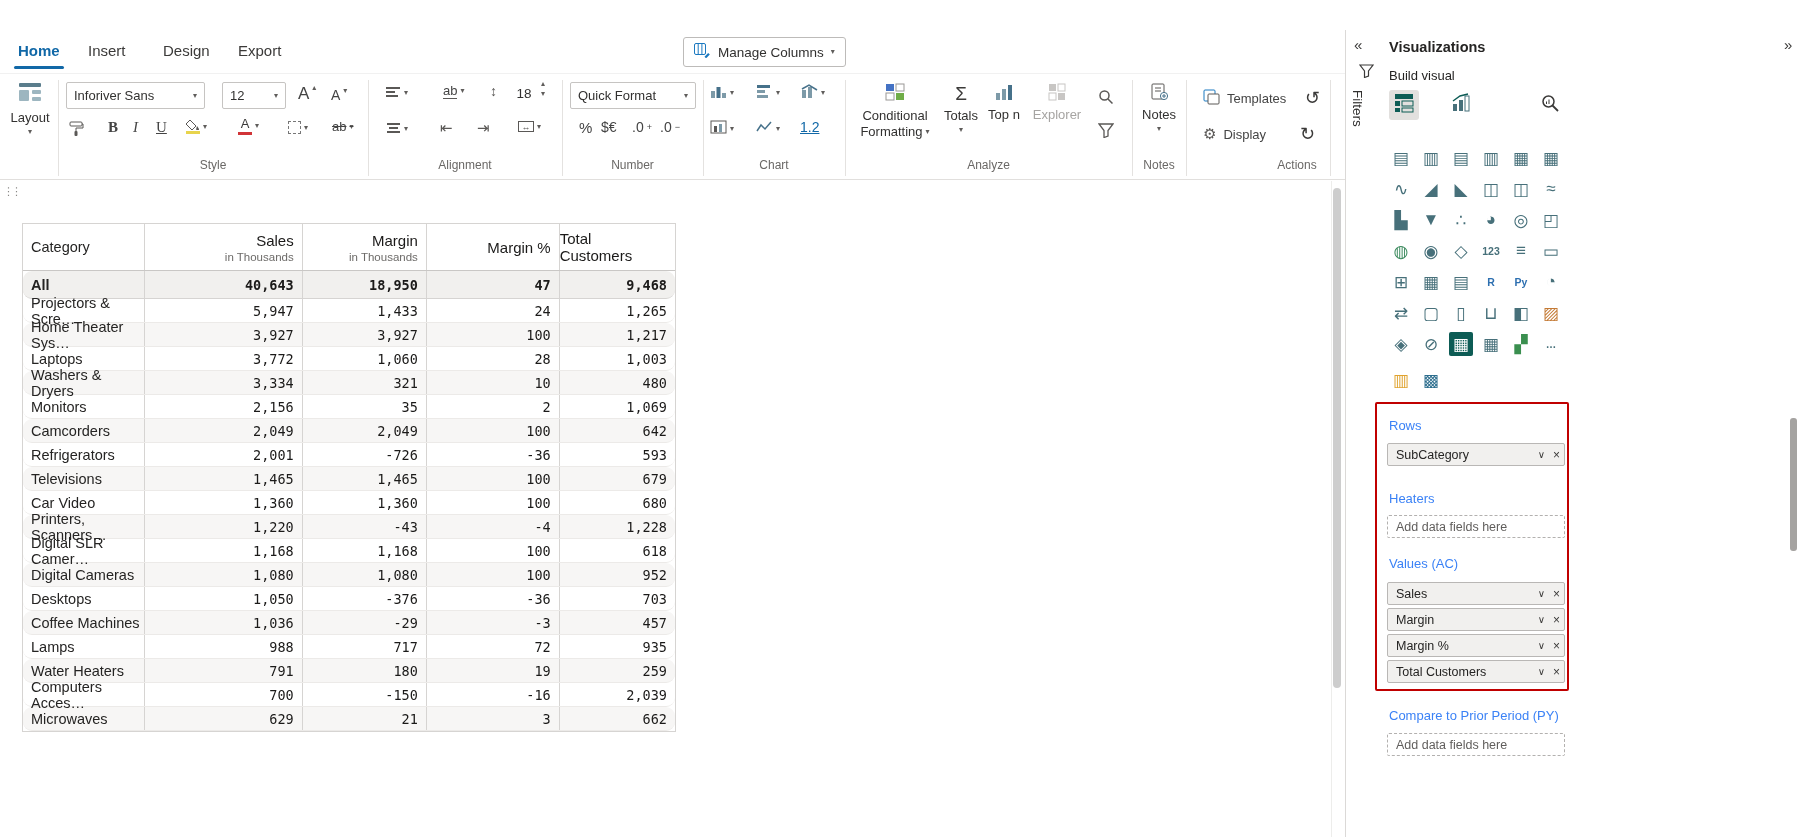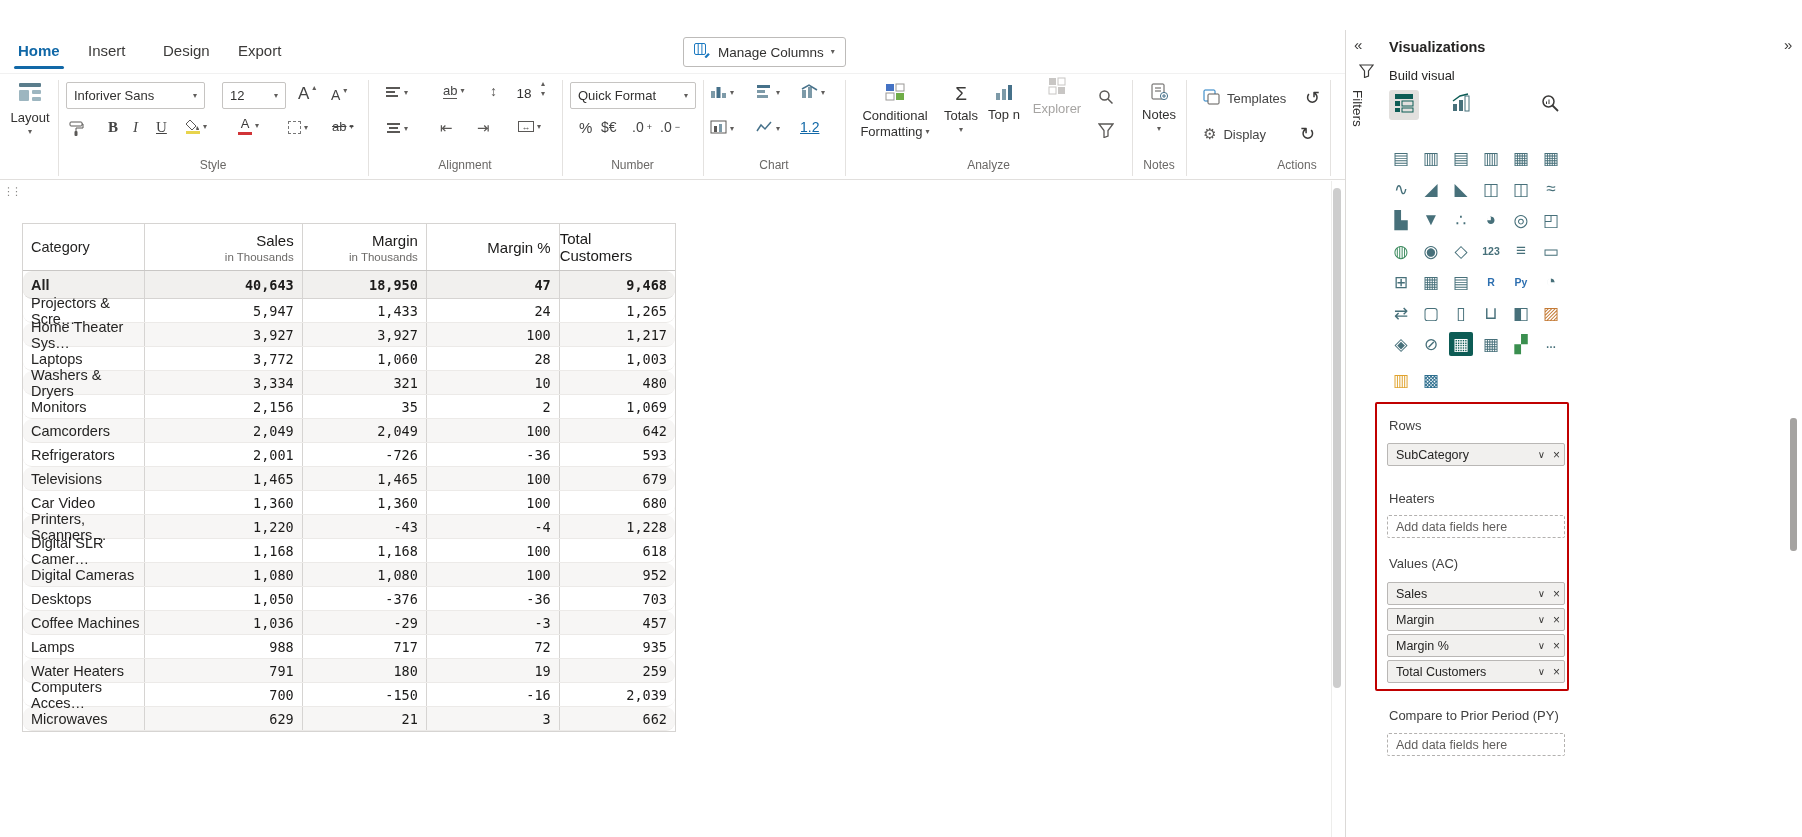--- a/index.html
+++ b/index.html
@@ -57,21 +57,21 @@
   .filters-vert { writing-mode:vertical-rl; font-size:13.5px; color:#323130; margin-top:8px; }
   .pane-title { position:absolute; left:43px; top:9px; font-size:14.5px; font-weight:700; color:#252423; }
   .build-label { position:absolute; left:43px; top:38px; font-size:13px; color:#252423; }
   .vtab { position:absolute; top:60px; width:30px; height:30px; display:flex; align-items:center; justify-content:center; border-radius:3px; cursor:pointer; }
   .vtab.sel { background:#e2e0de; }
   .gallery { position:absolute; left:43px; top:116px; width:187px; display:flex; flex-wrap:wrap; gap:7px 6px; }
   .gallery2 { position:absolute; left:43px; top:338px; display:flex; gap:6px; }
   .vis-ic { width:24px; height:24px; display:flex; align-items:center; justify-content:center; font-size:17px; color:#47707a; cursor:pointer; border-radius:2px; }
   .vis-ic.txt { font-size:10.5px; font-weight:700; }
   .vis-ic.sel { background:#0d5c55; color:#fff !important; }
-  .well-label { position:absolute; left:43px; font-size:13px; color:#404040; }
+  .well-label { position:absolute; left:43px; font-size:13px; color:#3b82f6; }
   .pill { position:absolute; left:41px; width:178px; height:23px; background:#f1f0ee; border:1px solid #b9b7b5; border-radius:2px;
      display:flex; align-items:center; font-size:12.5px; color:#252423; padding:0 4px 0 8px; cursor:pointer; }
   .pill .pl { flex:1; white-space:nowrap; overflow:hidden; }
   .pill .pc { font-size:10px; color:#3b3a39; padding:0 6px; }
   .pill .px { font-size:12px; color:#3b3a39; padding-left:2px; }
   .addbox { position:absolute; left:41px; width:178px; height:23px; border:1px dashed #b3b1af; border-radius:2px; background:#fff;
      display:flex; align-items:center; padding-left:8px; font-size:12.5px; color:#605e5c; }
   .red-rect { position:absolute; left:29px; top:372px; width:194px; height:289px; border:2px solid #c00000; border-radius:2px; pointer-events:none; z-index:40; }
   .pscroll-thumb { position:absolute; left:444px; top:388px; width:7px; height:133px; background:#a5a3a1; border-radius:3px; }
 </style>
@@ -311,21 +311,21 @@
         <span class="caret" style="margin-top:3px">▾</span>
       </div>
       <div class="bigbtn" style="left:984px; top:8px; width:40px;">
         <span><svg width="18" height="18" viewBox="0 0 18 18">
               <rect x="1" y="10" width="4" height="7" fill="#7d9aa8"></rect>
               <rect x="7" y="6" width="4" height="11" fill="#7d9aa8"></rect>
               <rect x="13" y="2" width="4" height="15" fill="#46718a"></rect>
             </svg></span>
         <span style="margin-top:3px">Top n</span>
       </div>
-      <div class="bigbtn disabled" style="left:1028px; top:2px; width:58px;">
+      <div class="bigbtn disabled" style="left:1028px; top:8px; width:58px;">
         <span><svg width="18" height="18" viewBox="0 0 18 18">
               <rect x="1" y="1" width="7" height="7" fill="#c8c6c4"></rect>
               <rect x="10" y="1" width="7" height="7" fill="none" stroke="#c8c6c4"></rect>
               <rect x="1" y="10" width="7" height="7" fill="none" stroke="#c8c6c4"></rect>
               <rect x="10" y="10" width="7" height="7" fill="#c8c6c4"></rect>
             </svg></span>
         <span style="margin-top:3px">Explorer</span>
       </div>
       <div class="icbtn" style="left:1098px; top:14px;">
         <span><svg width="16" height="16" viewBox="0 0 16 16">

